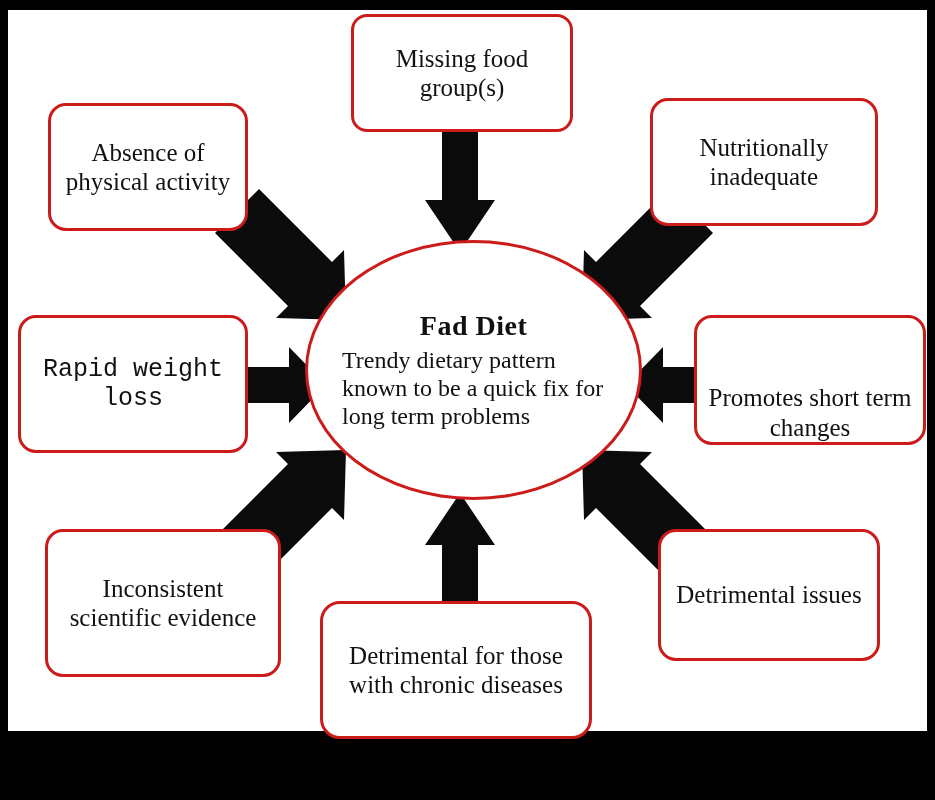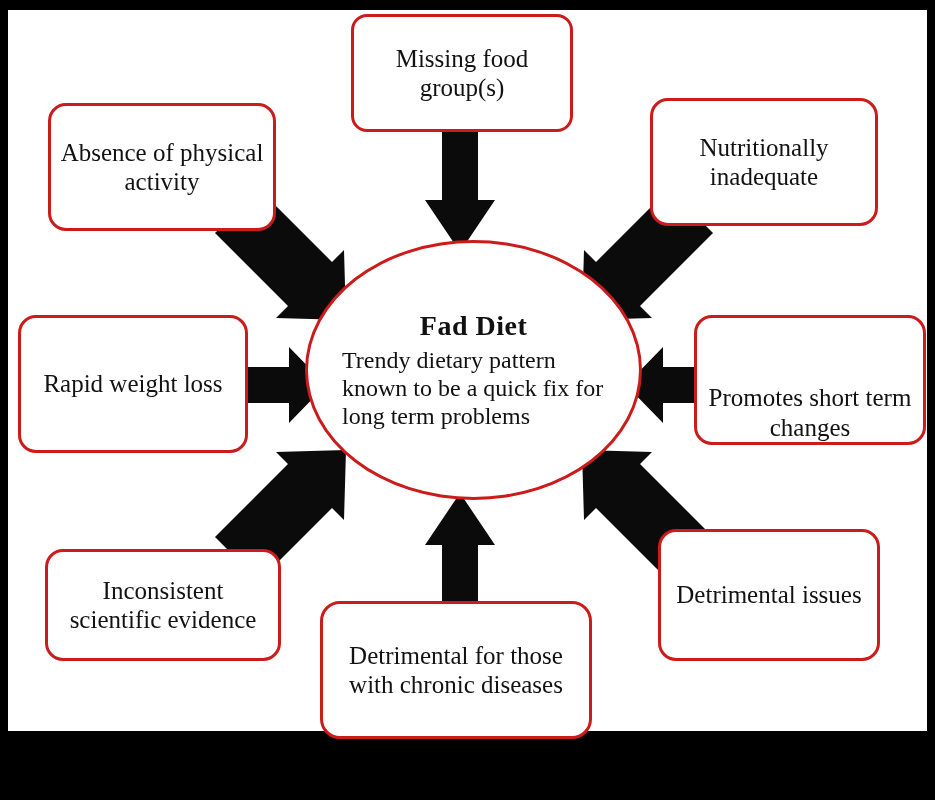--- a/index.html
+++ b/index.html
@@ -134,37 +134,37 @@
 
     <div id="center-oval" style="left:297px; top:230px; width:337px; height:260px;">
       <div id="center-title">Fad Diet</div>
       <div id="center-desc">Trendy dietary pattern known to be a quick fix for long term problems</div>
     </div>
 
     <div class="node" style="left:343px; top:4px; width:222px; height:118px;">
       <span>Missing food group(s)</span>
     </div>
 
-    <div class="node" style="left:40px; top:93px; width:228px; height:128px; border-radius:18px;">
+    <div class="node" style="left:40px; top:93px; width:200px; height:128px; border-radius:18px;">
       <span>Absence of physical activity</span>
     </div>
 
     <div class="node" style="left:642px; top:88px; width:228px; height:128px; border-radius:18px;">
       <span>Nutritionally inadequate</span>
     </div>
 
-    <div class="node" style="left:10px; top:305px; width:230px; height:138px; border-radius:18px;">
+    <div class="node" style="left:10px; top:305px; width:230px; height:138px; border-radius:18px;font-family:Liberation Mono, monospace;">
       <span>Rapid weight loss</span>
     </div>
 
     <div class="node" style="left:686px; top:305px; width:232px; height:130px; border-radius:18px;align-items:flex-end;">
       <span>Promotes short term changes</span>
     </div>
 
-    <div class="node" style="left:37px; top:519px; width:236px; height:112px; border-radius:18px;margin-top:20px;">
+    <div class="node" style="left:37px; top:519px; width:236px; height:148px; border-radius:18px;">
       <span>Inconsistent scientific evidence</span>
     </div>
 
     <div class="node" style="left:312px; top:583px; width:272px; height:138px; border-radius:20px;margin-top:8px;">
       <span>Detrimental for those with chronic diseases</span>
     </div>
 
     <div class="node" style="left:650px; top:519px; width:222px; height:132px; border-radius:18px;">
       <span>Detrimental issues</span>
     </div>

